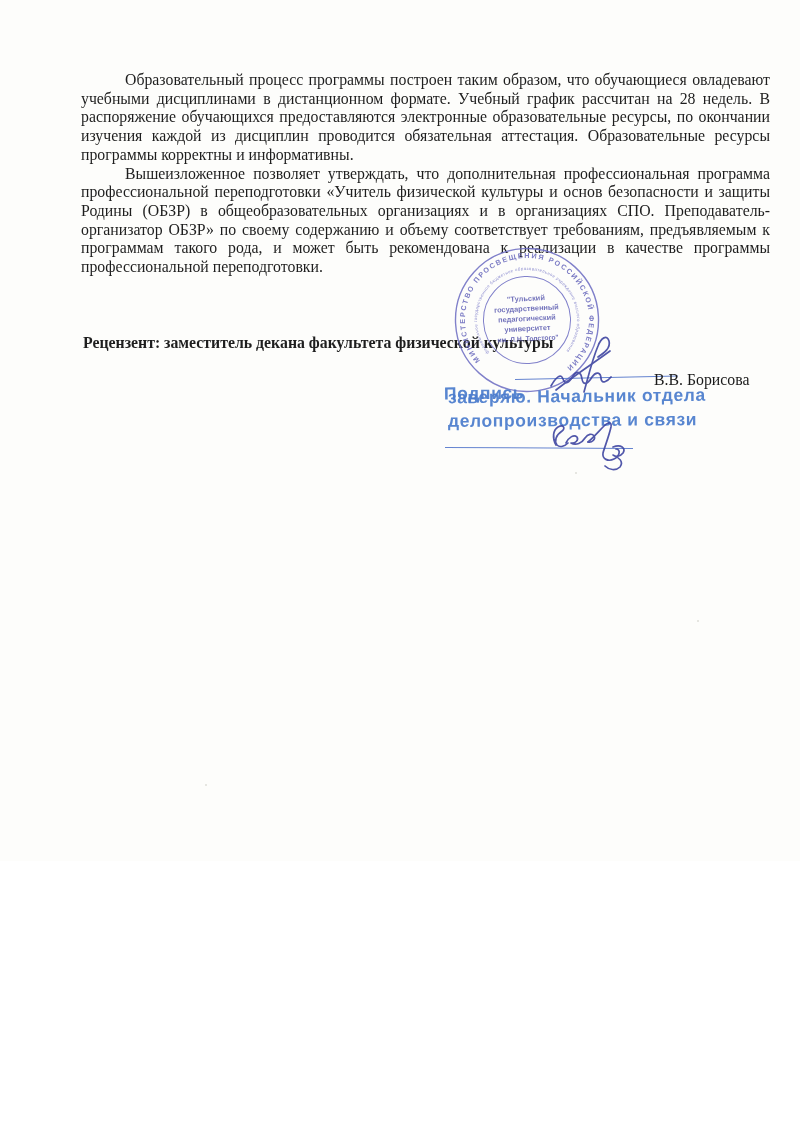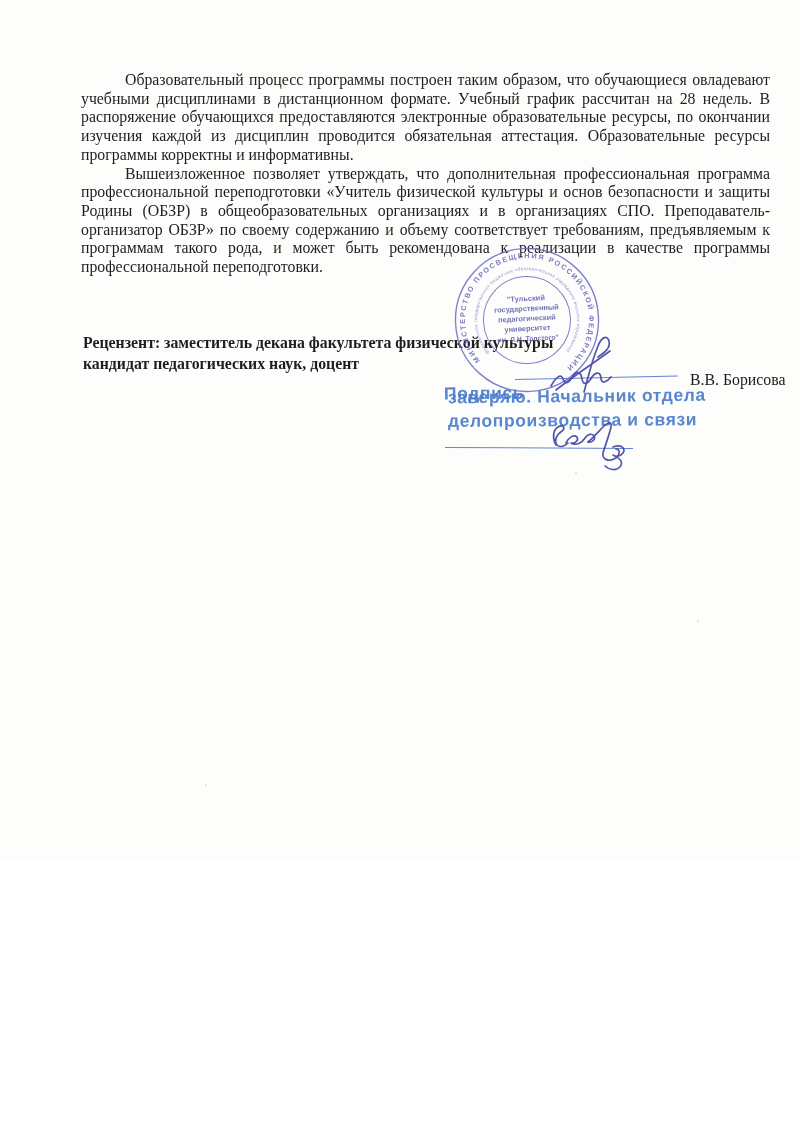--- a/index.html
+++ b/index.html
@@ -48,38 +48,36 @@
     border-top:1.4px solid #4a6fc8;
     opacity:0.85;
     transform-origin:left center;
   }
   .sig-line-a { left:515px; top:379px; width:163px; transform:rotate(-1.2deg); }
   .sig-line-b { left:445px; top:447px; width:188px; transform:rotate(0.3deg); }
   .signer-name {
     position:absolute; left:654px; top:371px;
     font-size:15.8px; color:#1b1b1b;
     white-space:nowrap;
-    margin-left:36px;
   }
   .sig-svg { position:absolute; left:430px; top:300px; }
   .speck { position:absolute; width:2px; height:2px; background:#c9c9c0; opacity:0.6; border-radius:50%; }
 </style>
 </head>
 <body>
 
 <div class="page">
 
   <div class="body-text">
     <p>Образовательный процесс программы построен таким образом, что обучающиеся овладевают учебными дисциплинами в дистанционном формате. Учебный график рассчитан на 28 недель. В распоряжение обучающихся предоставляются электронные образовательные ресурсы, по окончании изучения каждой из дисциплин проводится обязательная аттестация. Образовательные ресурсы программы корректны и информативны.</p>
     <p>Вышеизложенное позволяет утверждать, что дополнительная профессиональная программа профессиональной переподготовки «Учитель физической культуры и основ безопасности и защиты Родины (ОБЗР) в общеобразовательных организациях и в организациях СПО. Преподаватель-организатор ОБЗР» по своему содержанию и объему соответствует требованиям, предъявляемым к программам такого рода, и может быть рекомендована к реализации в качестве программы профессиональной переподготовки.</p>
   </div>
 
   <div class="reviewer">
     <div>Рецензент: заместитель декана факультета физической культуры</div>
-    <div>кандидат педагогических наук, доцент</div>
   </div>
 
   <svg class="seal-svg" width="170" height="170" viewBox="-85 -85 170 170">
     <defs>
       <path id="outerRing" d="M -62,0 A 62,62 0 1 1 62,0 A 62,62 0 1 1 -62,0" fill="none"></path>
       <path id="innerRing" d="M -50,0 A 50,50 0 1 1 50,0 A 50,50 0 1 1 -50,0" fill="none"></path>
     </defs>
     <circle r="71.5" fill="none" stroke="#7070c4" stroke-width="1.4"></circle>
     <circle r="43.5" fill="none" stroke="#7070c4" stroke-width="1"></circle>
     <g transform="rotate(-38)" fill="#6868bc">

